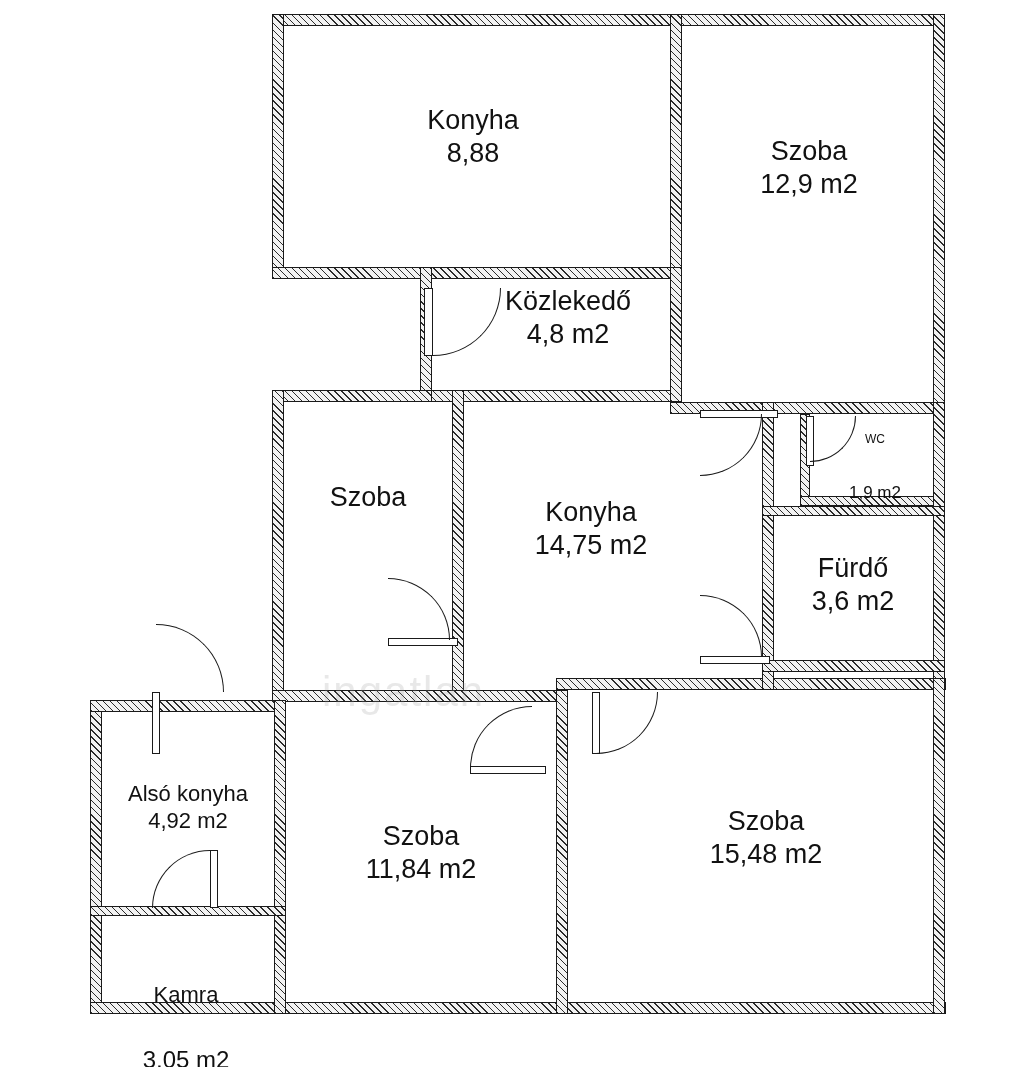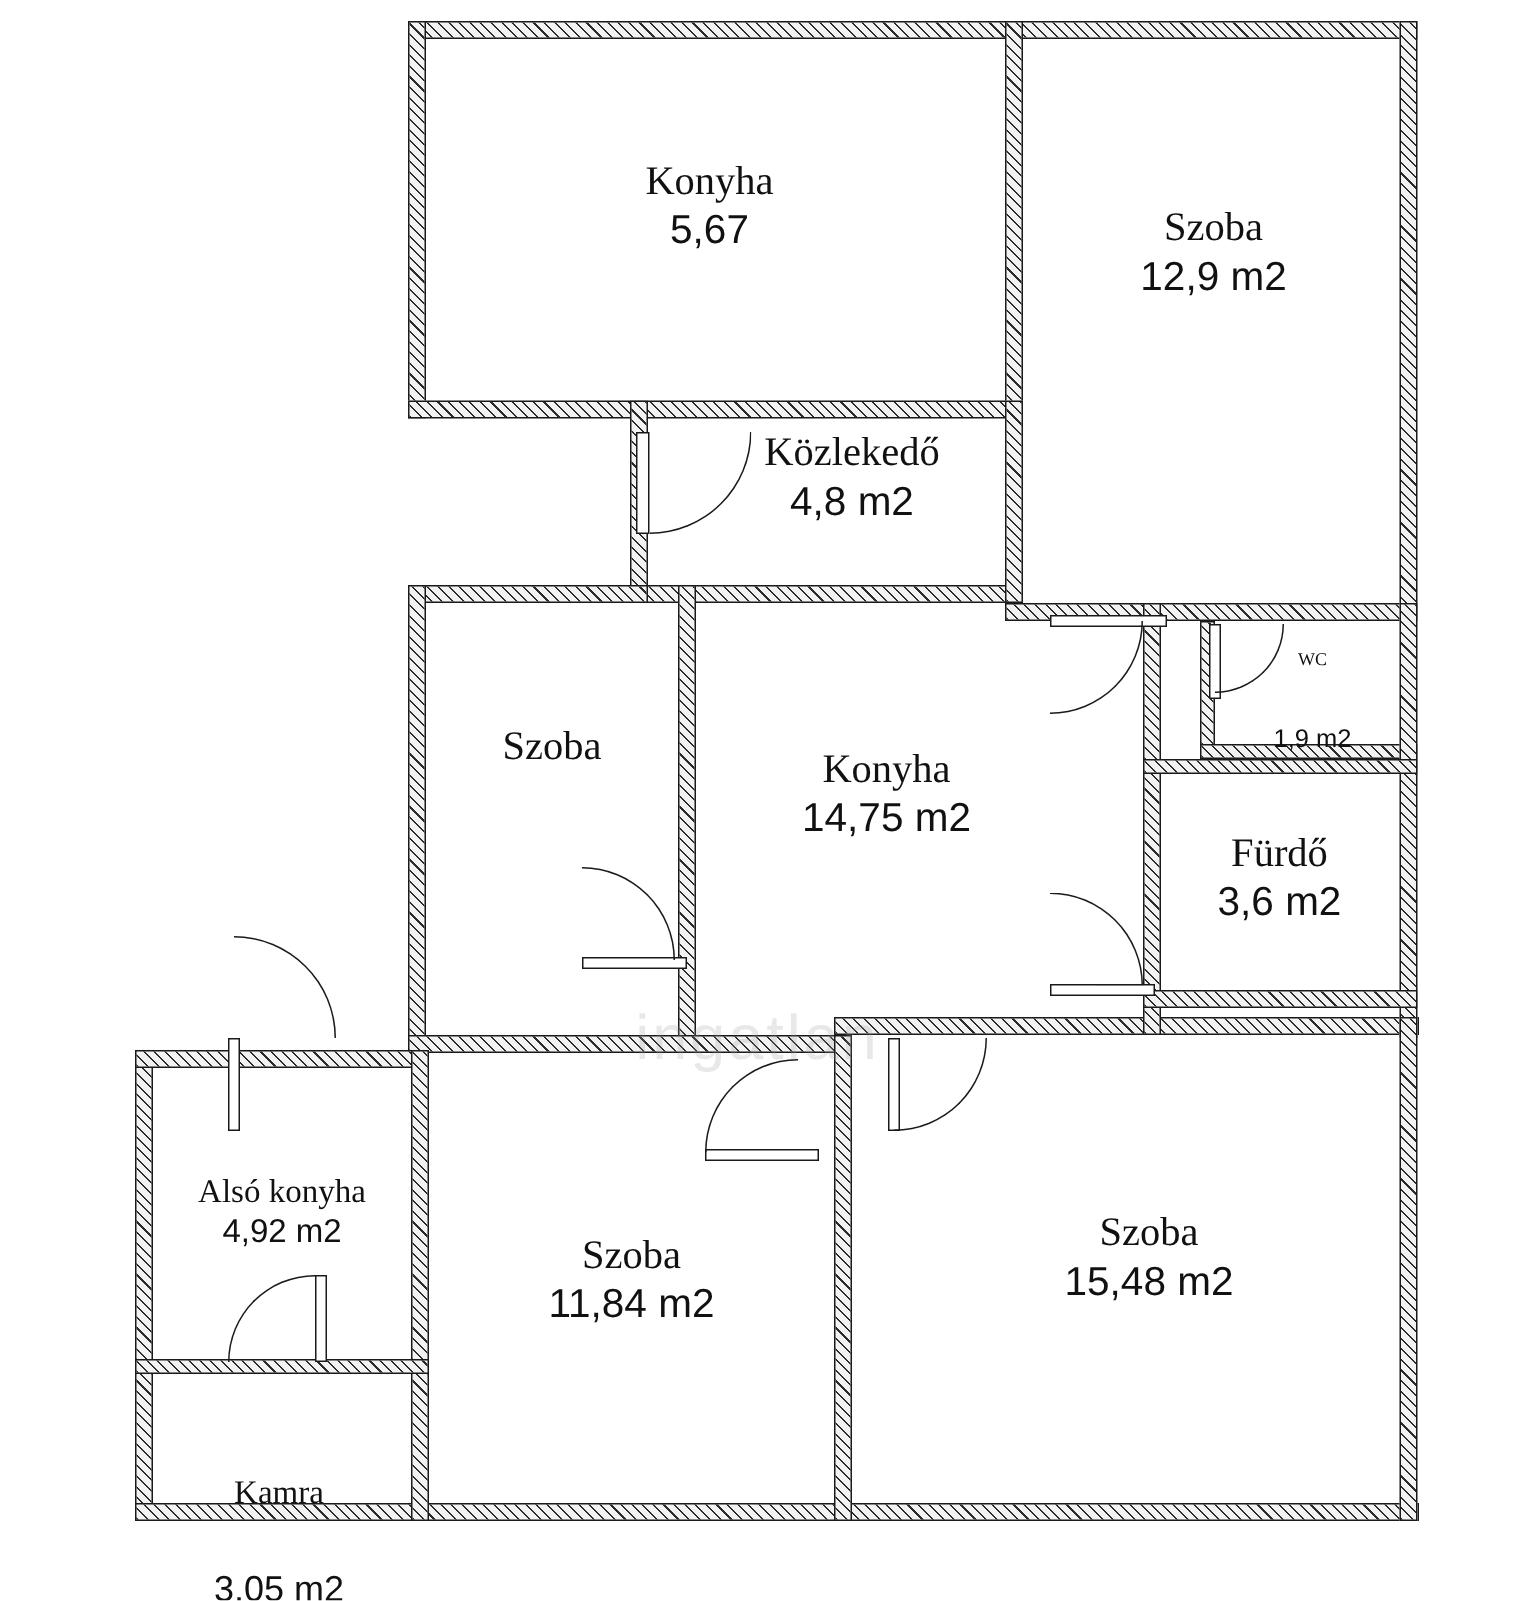--- a/index.html
+++ b/index.html
@@ -35,21 +35,20 @@
     position: absolute;
     text-align: center;
     color: #111111;
     line-height: 1.22;
     white-space: nowrap;
     user-select: none;
   }
   .label .name {
     display: block;
     font-size: 27px;
-    font-family: Liberation Serif, serif;
   }
   .label .area {
     display: block;
     font-size: 27px;
   }
   .label.small .name { font-size: 12px; }
   .label.small .area { font-size: 17px; margin-top: 36px; }
   .label.medium .name { font-size: 22px; }
   .label.medium .area { font-size: 22px; }
   
@@ -63,29 +62,28 @@
   .door.tr { border-width: 1.6px 1.6px 0 0; border-top-right-radius: 100%; }
   .door.br { border-width: 0 1.6px 1.6px 0; border-bottom-right-radius: 100%; }
   .leaf {
     position: absolute;
     background: #ffffff;
     border: 1.5px solid #1a1a1a;
     box-sizing: border-box;
   }
   .watermark {
     position: absolute;
-    left: 340px;
+    left: 322px;
     top: 668px;
     width: 330px;
     height: 56px;
     font-size: 42px;
     color: rgba(150,150,150,0.22);
     letter-spacing: 2px;
     user-select: none;
-    text-align: center;
   }
 </style>
 </head>
 <body>
 
 <div id="floorplan">
 
   <div class="wall" style="left:272px; top:14px; width:673px; height:12px;"></div>
   <div class="wall" style="left:272px; top:14px; width:12px; height:265px;"></div>
   <div class="wall" style="left:272px; top:267px; width:410px; height:12px;"></div>
@@ -150,21 +148,21 @@
   <div class="door br" style="left:596px; top:692px; width:62px; height:62px;"></div>
 
   <div class="leaf" style="left:152px; top:692px; width:8px; height:62px;"></div>
   <div class="door tr" style="left:156px; top:624px; width:68px; height:68px;"></div>
 
   <div class="leaf" style="left:210px; top:850px; width:8px; height:58px;"></div>
   <div class="door tl" style="left:152px; top:850px; width:58px; height:58px;"></div>
 
   <div class="label" style="left:353px; top:104px; width:240px;">
     <span class="name">Konyha</span>
-    <span class="area">5,67</span>
+    <span class="area">8,88</span>
   </div>
 
   <div class="label" style="left:689px; top:135px; width:240px;">
     <span class="name">Szoba</span>
     <span class="area">12,9 m2</span>
   </div>
 
   <div class="label" style="left:448px; top:285px; width:240px;">
     <span class="name">Közlekedő</span>
     <span class="area">4,8 m2</span>

